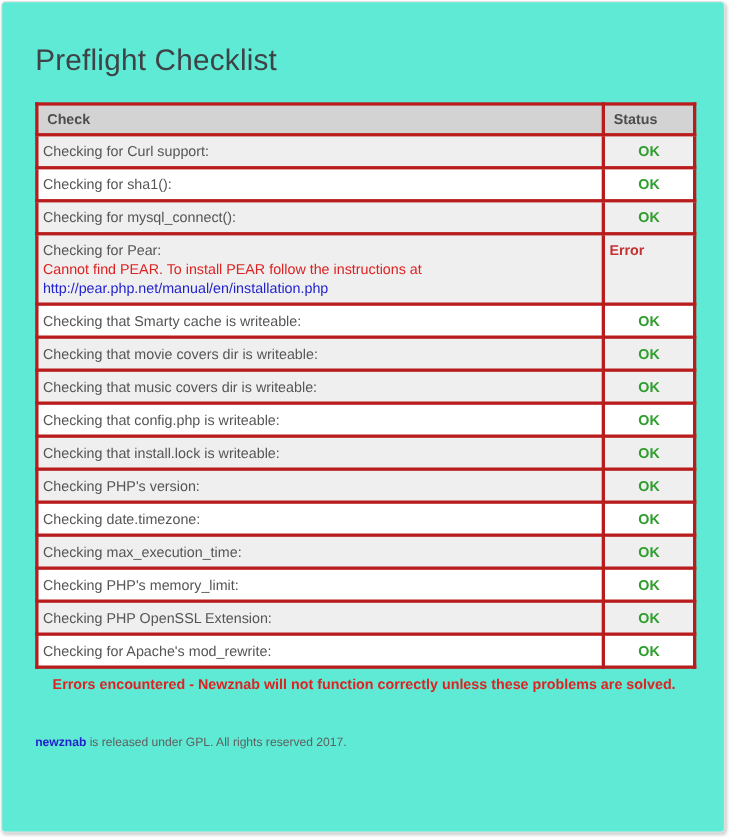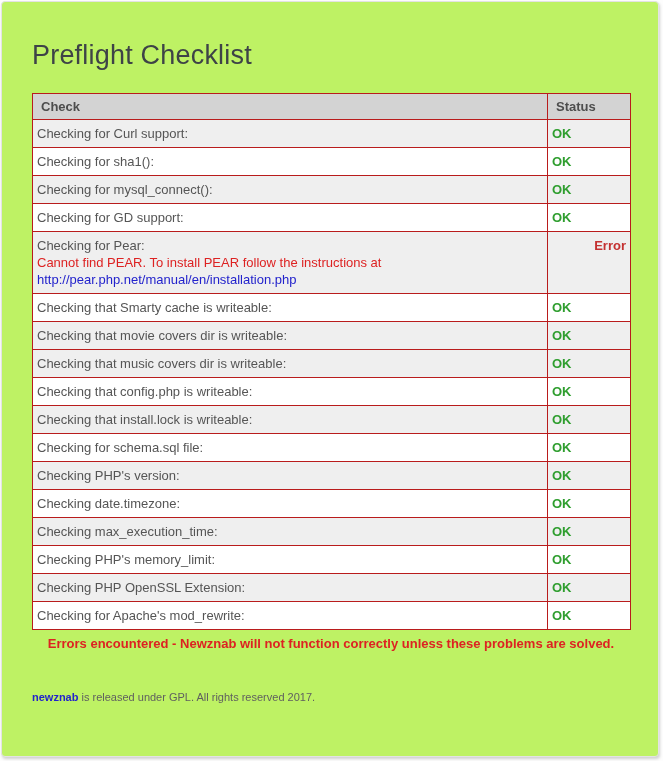--- a/index.html
+++ b/index.html
@@ -7,58 +7,58 @@
     margin: 0; padding: 0;
     width: 663px; height: 761px;
     background: #fdfdfd;
     overflow: hidden;
     font-family: "Liberation Sans", sans-serif;
   }
   .page {
     position: absolute;
     top: 1px; left: 1px;
     width: 658px; height: 756px;
-    background: #bef264;
+    background: #5eead4;
     border: 1px solid #e3e3e3;
     border-radius: 4px;
     box-shadow: 1px 2px 3px rgba(0,0,0,0.18);
   }
   .content { padding: 0 30px; }
   h1.title {
     margin: 38px 0 22px 0;
     font-size: 27px;
     font-weight: 400;
     color: #3e4347;
     letter-spacing: 0.2px;
   }
   table.checklist {
     border-collapse: collapse;
     width: 598px;
     font-size: 13px;
     color: #555555;
     table-layout: fixed;
   }
   table.checklist th, table.checklist td {
-    border: 1px solid #b91c1c;
+    border: 3px solid #b91c1c;
     text-align: left;
     vertical-align: top;
   }
   table.checklist th {
     background: var(--header-bg, #d3d3d3);
     color: #4d4d4d;
     font-weight: bold;
     padding: 5px 8px;
   }
   table.checklist td { padding: 6px 4px; background: #ffffff; }
   table.checklist col.col-check  { width: 515px; }
   table.checklist col.col-status { width: 83px; }
   tr.shaded td { background: var(--shaded-bg, #efefef); }
   td.status { font-weight: bold; }
-  td.status.ok    { color: var(--ok, #2f9e2f); }
-  td.status.error { color: var(--error, #c43131); text-align: right; }
+  td.status.ok    { color: var(--ok, #2f9e2f); text-align: center; }
+  td.status.error { color: var(--error, #c43131); }
   .detail-error {
     color: var(--detail-red, #dd2222);
     margin-top: 2px;
   }
   a.detail-link {
     color: var(--link-blue, #2222cc);
     text-decoration: none;
     display: inline-block;
     margin-top: 2px;
     text-align: right;
@@ -115,26 +115,20 @@
               <div>Checking for sha1():</div>
             </td>
             <td class="status ok">OK</td>
           </tr>
           <tr class="shaded">
             <td>
               <div>Checking for mysql_connect():</div>
             </td>
             <td class="status ok">OK</td>
           </tr>
-          <tr>
-            <td>
-              <div>Checking for GD support:</div>
-            </td>
-            <td class="status ok">OK</td>
-          </tr>
           <tr class="shaded">
             <td><div>Checking for Pear:</div><div class="detail-error">Cannot find PEAR. To install PEAR follow the instructions at</div><a class="detail-link" href="#">http://pear.php.net/manual/en/installation.php</a></td>
             <td class="status error">Error</td>
           </tr>
           <tr>
             <td>
               <div>Checking that Smarty cache is writeable:</div>
             </td>
             <td class="status ok">OK</td>
           </tr>
@@ -152,26 +146,20 @@
           </tr>
           <tr>
             <td>
               <div>Checking that config.php is writeable:</div>
             </td>
             <td class="status ok">OK</td>
           </tr>
           <tr class="shaded">
             <td>
               <div>Checking that install.lock is writeable:</div>
-            </td>
-            <td class="status ok">OK</td>
-          </tr>
-          <tr>
-            <td>
-              <div>Checking for schema.sql file:</div>
             </td>
             <td class="status ok">OK</td>
           </tr>
           <tr class="shaded">
             <td>
               <div>Checking PHP's version:</div>
             </td>
             <td class="status ok">OK</td>
           </tr>
           <tr>

